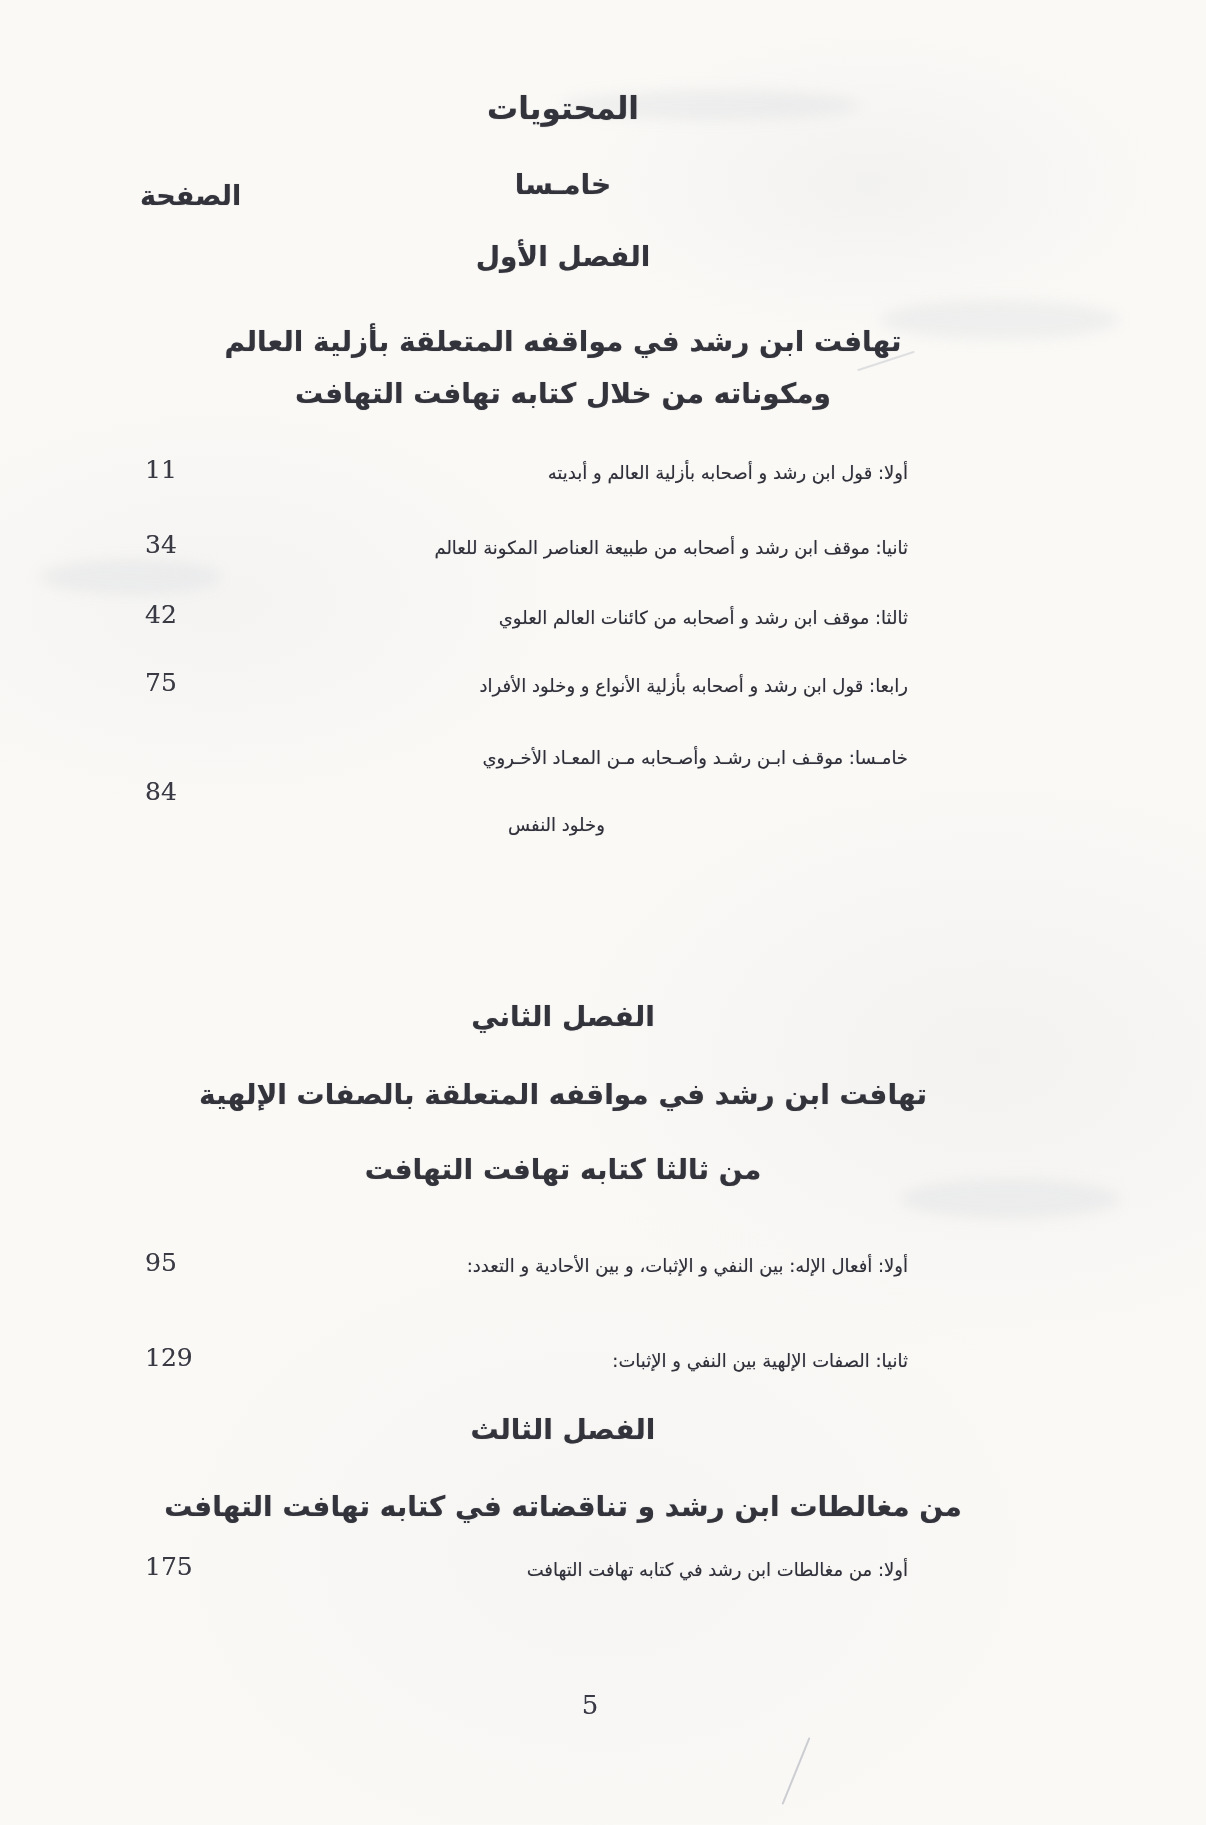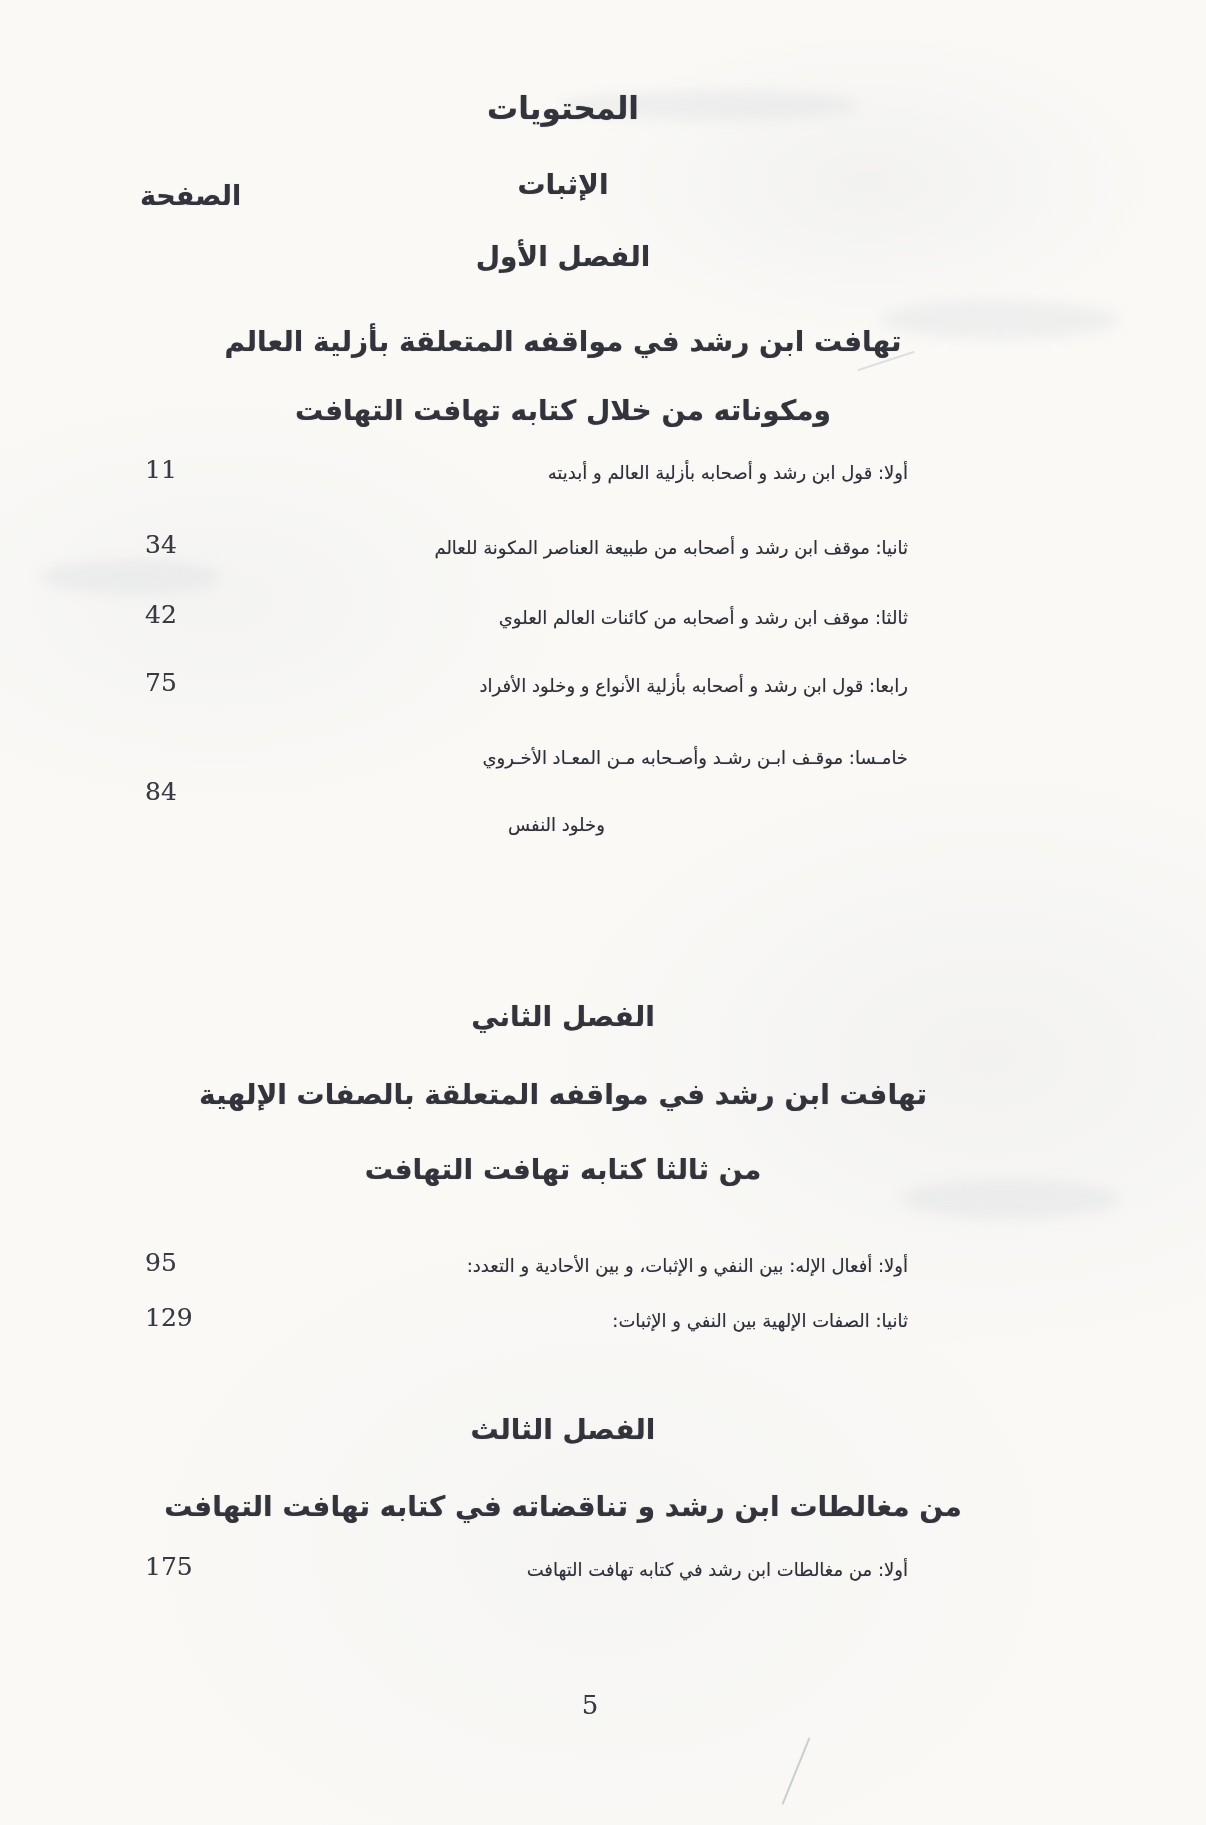--- a/index.html
+++ b/index.html
@@ -117,26 +117,26 @@
 
   <div class="abs artifact smudge smudge-1"></div>
   <div class="abs artifact smudge smudge-2"></div>
   <div class="abs artifact smudge smudge-3"></div>
   <div class="abs artifact smudge smudge-4"></div>
   <div class="abs artifact scratch-1"></div>
   <div class="abs artifact scratch-2"></div>
 
   <div class="abs center-col doc-title">المحتويات</div>
 
-  <div class="abs center-col topic-label">الإثبات</div>
+  <div class="abs center-col topic-label">خامـسا</div>
   <div class="abs page-label">الصفحة</div>
 
   <div class="abs center-col chapter-heading" style="top:240px">الفصل الأول</div>
   <div class="abs center-col chapter-subtitle" style="top:325px">تهافت ابن رشد في مواقفه المتعلقة بأزلية العالم</div>
-  <div class="abs center-col chapter-subtitle" style="top:394px">ومكوناته من خلال كتابه تهافت التهافت</div>
+  <div class="abs center-col chapter-subtitle" style="top:377px">ومكوناته من خلال كتابه تهافت التهافت</div>
 
   <div class="abs toc-row" style="top:455px">
     <span class="page-num">11</span>
     <span class="entry-title">أولا: قول ابن رشد و أصحابه بأزلية العالم و أبديته</span>
   </div>
 
   <div class="abs toc-row" style="top:530px">
     <span class="page-num">34</span>
     <span class="entry-title">ثانيا: موقف ابن رشد و أصحابه من طبيعة العناصر المكونة للعالم</span>
   </div>
@@ -161,21 +161,21 @@
 
   <div class="abs center-col chapter-heading" style="top:1000px">الفصل الثاني</div>
   <div class="abs center-col chapter-subtitle" style="top:1078px">تهافت ابن رشد في مواقفه المتعلقة بالصفات الإلهية</div>
   <div class="abs center-col chapter-subtitle" style="top:1153px">من ثالثا كتابه تهافت التهافت</div>
 
   <div class="abs toc-row" style="top:1248px">
     <span class="page-num">95</span>
     <span class="entry-title">أولا: أفعال الإله: بين النفي و الإثبات، و بين الأحادية و التعدد:</span>
   </div>
 
-  <div class="abs toc-row" style="top:1303px">
+  <div class="abs toc-row" style="top:1343px">
     <span class="page-num">129</span>
     <span class="entry-title">ثانيا: الصفات الإلهية بين النفي و الإثبات:</span>
   </div>
 
   <div class="abs center-col chapter-heading" style="top:1413px">الفصل الثالث</div>
   <div class="abs center-col chapter-subtitle" style="top:1490px">من مغالطات ابن رشد و تناقضاته في كتابه تهافت التهافت</div>
 
   <div class="abs toc-row" style="top:1552px">
     <span class="page-num">175</span>
     <span class="entry-title">أولا: من مغالطات ابن رشد في كتابه تهافت التهافت</span>

